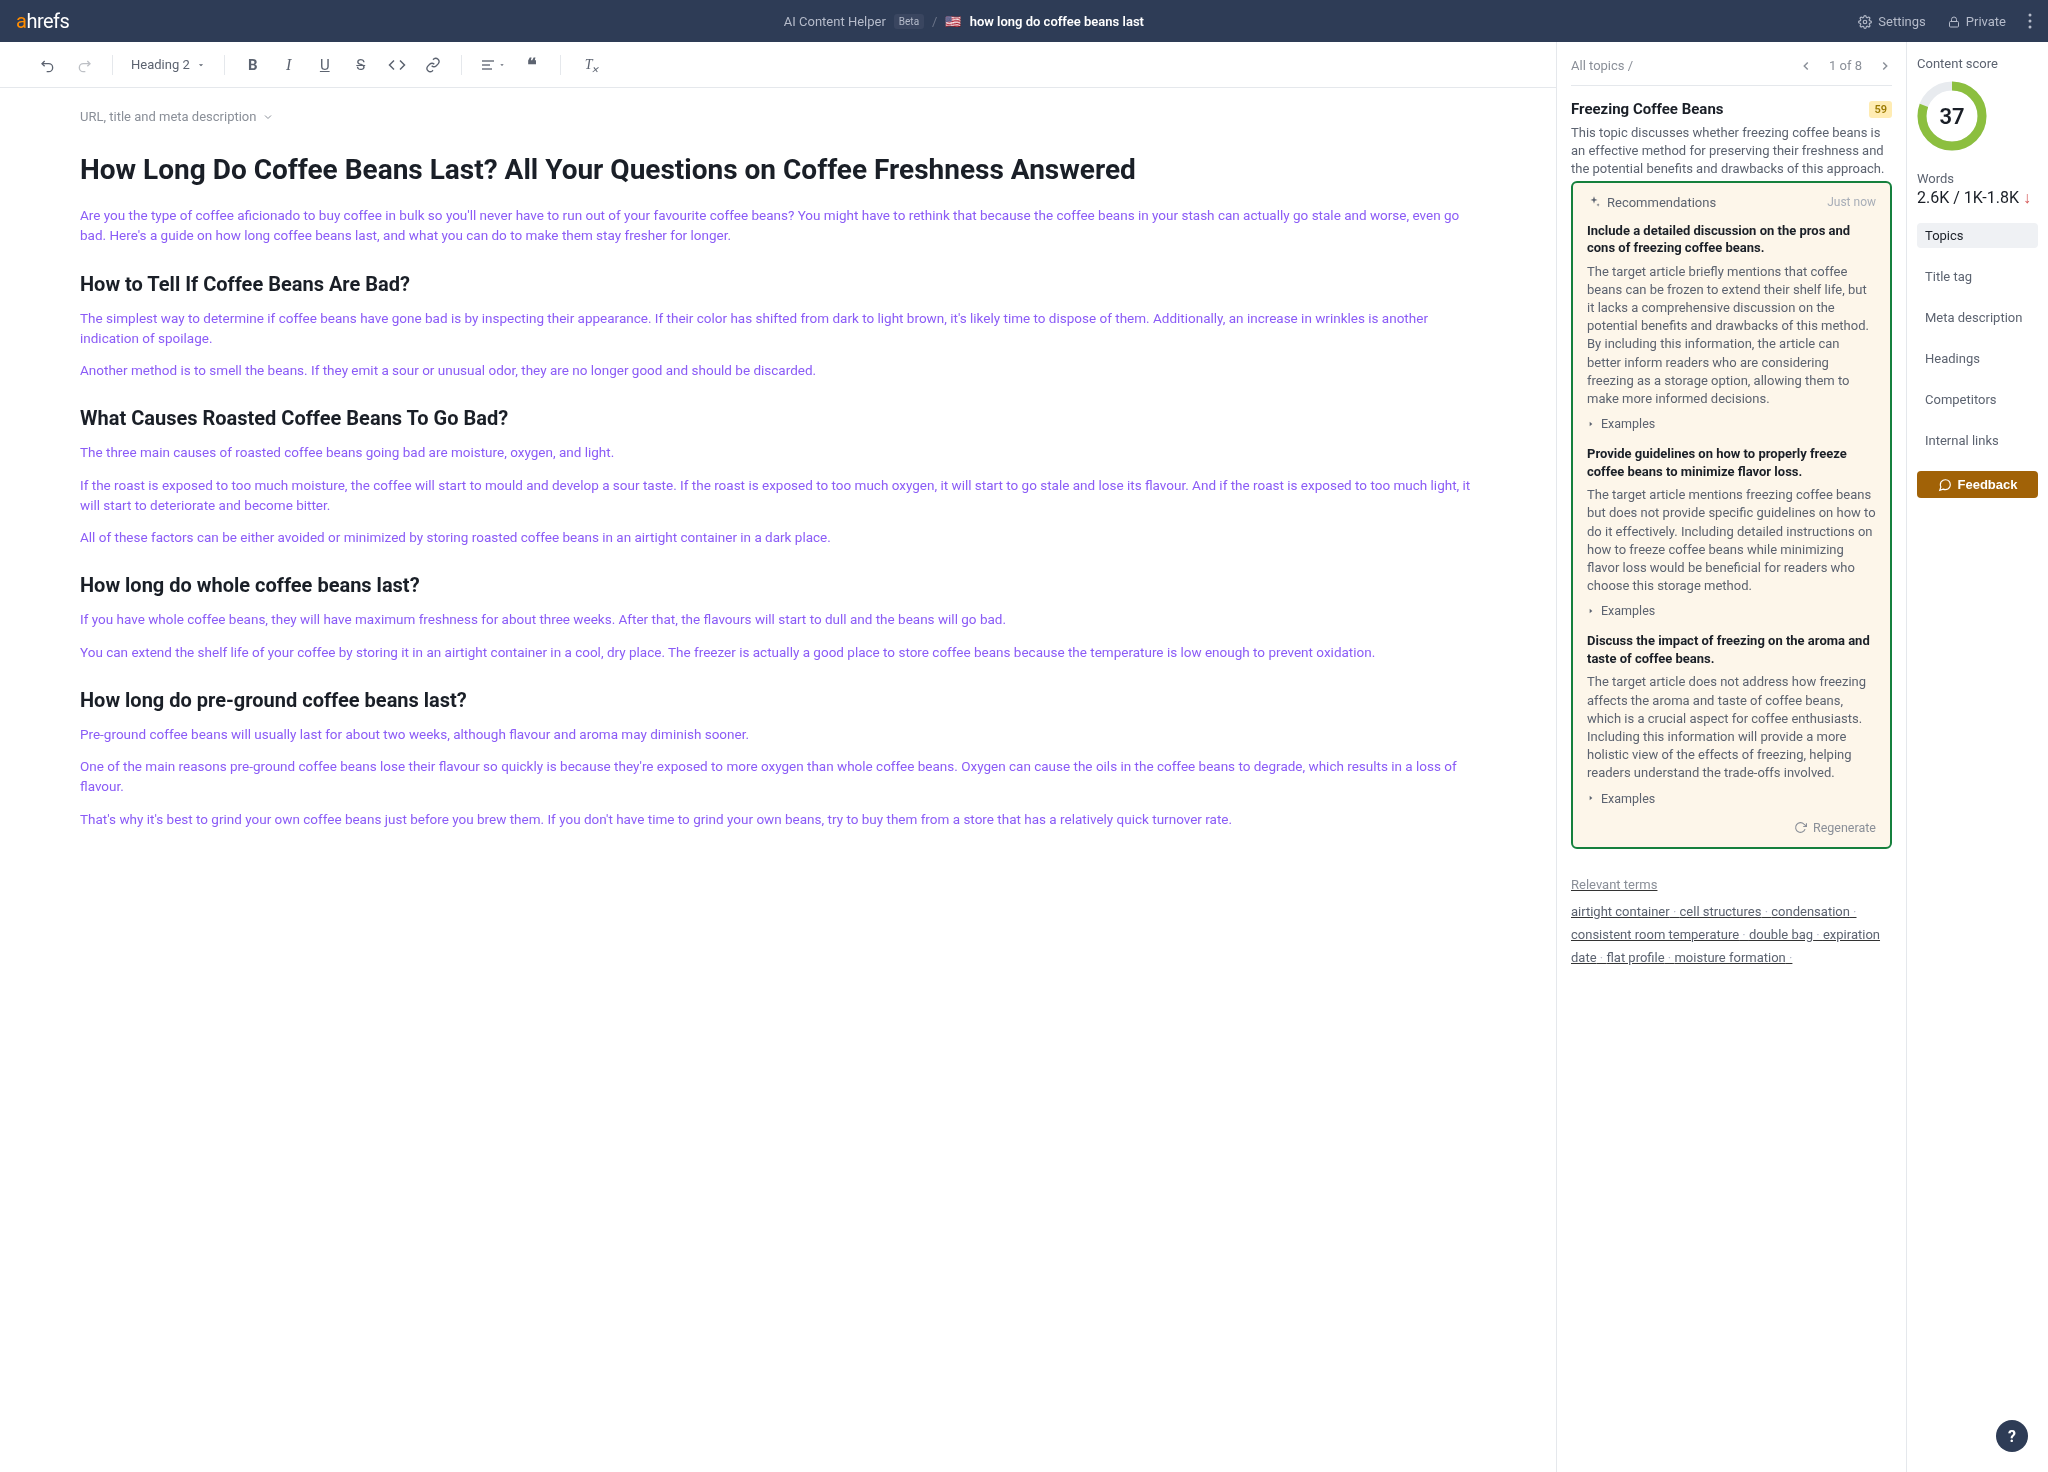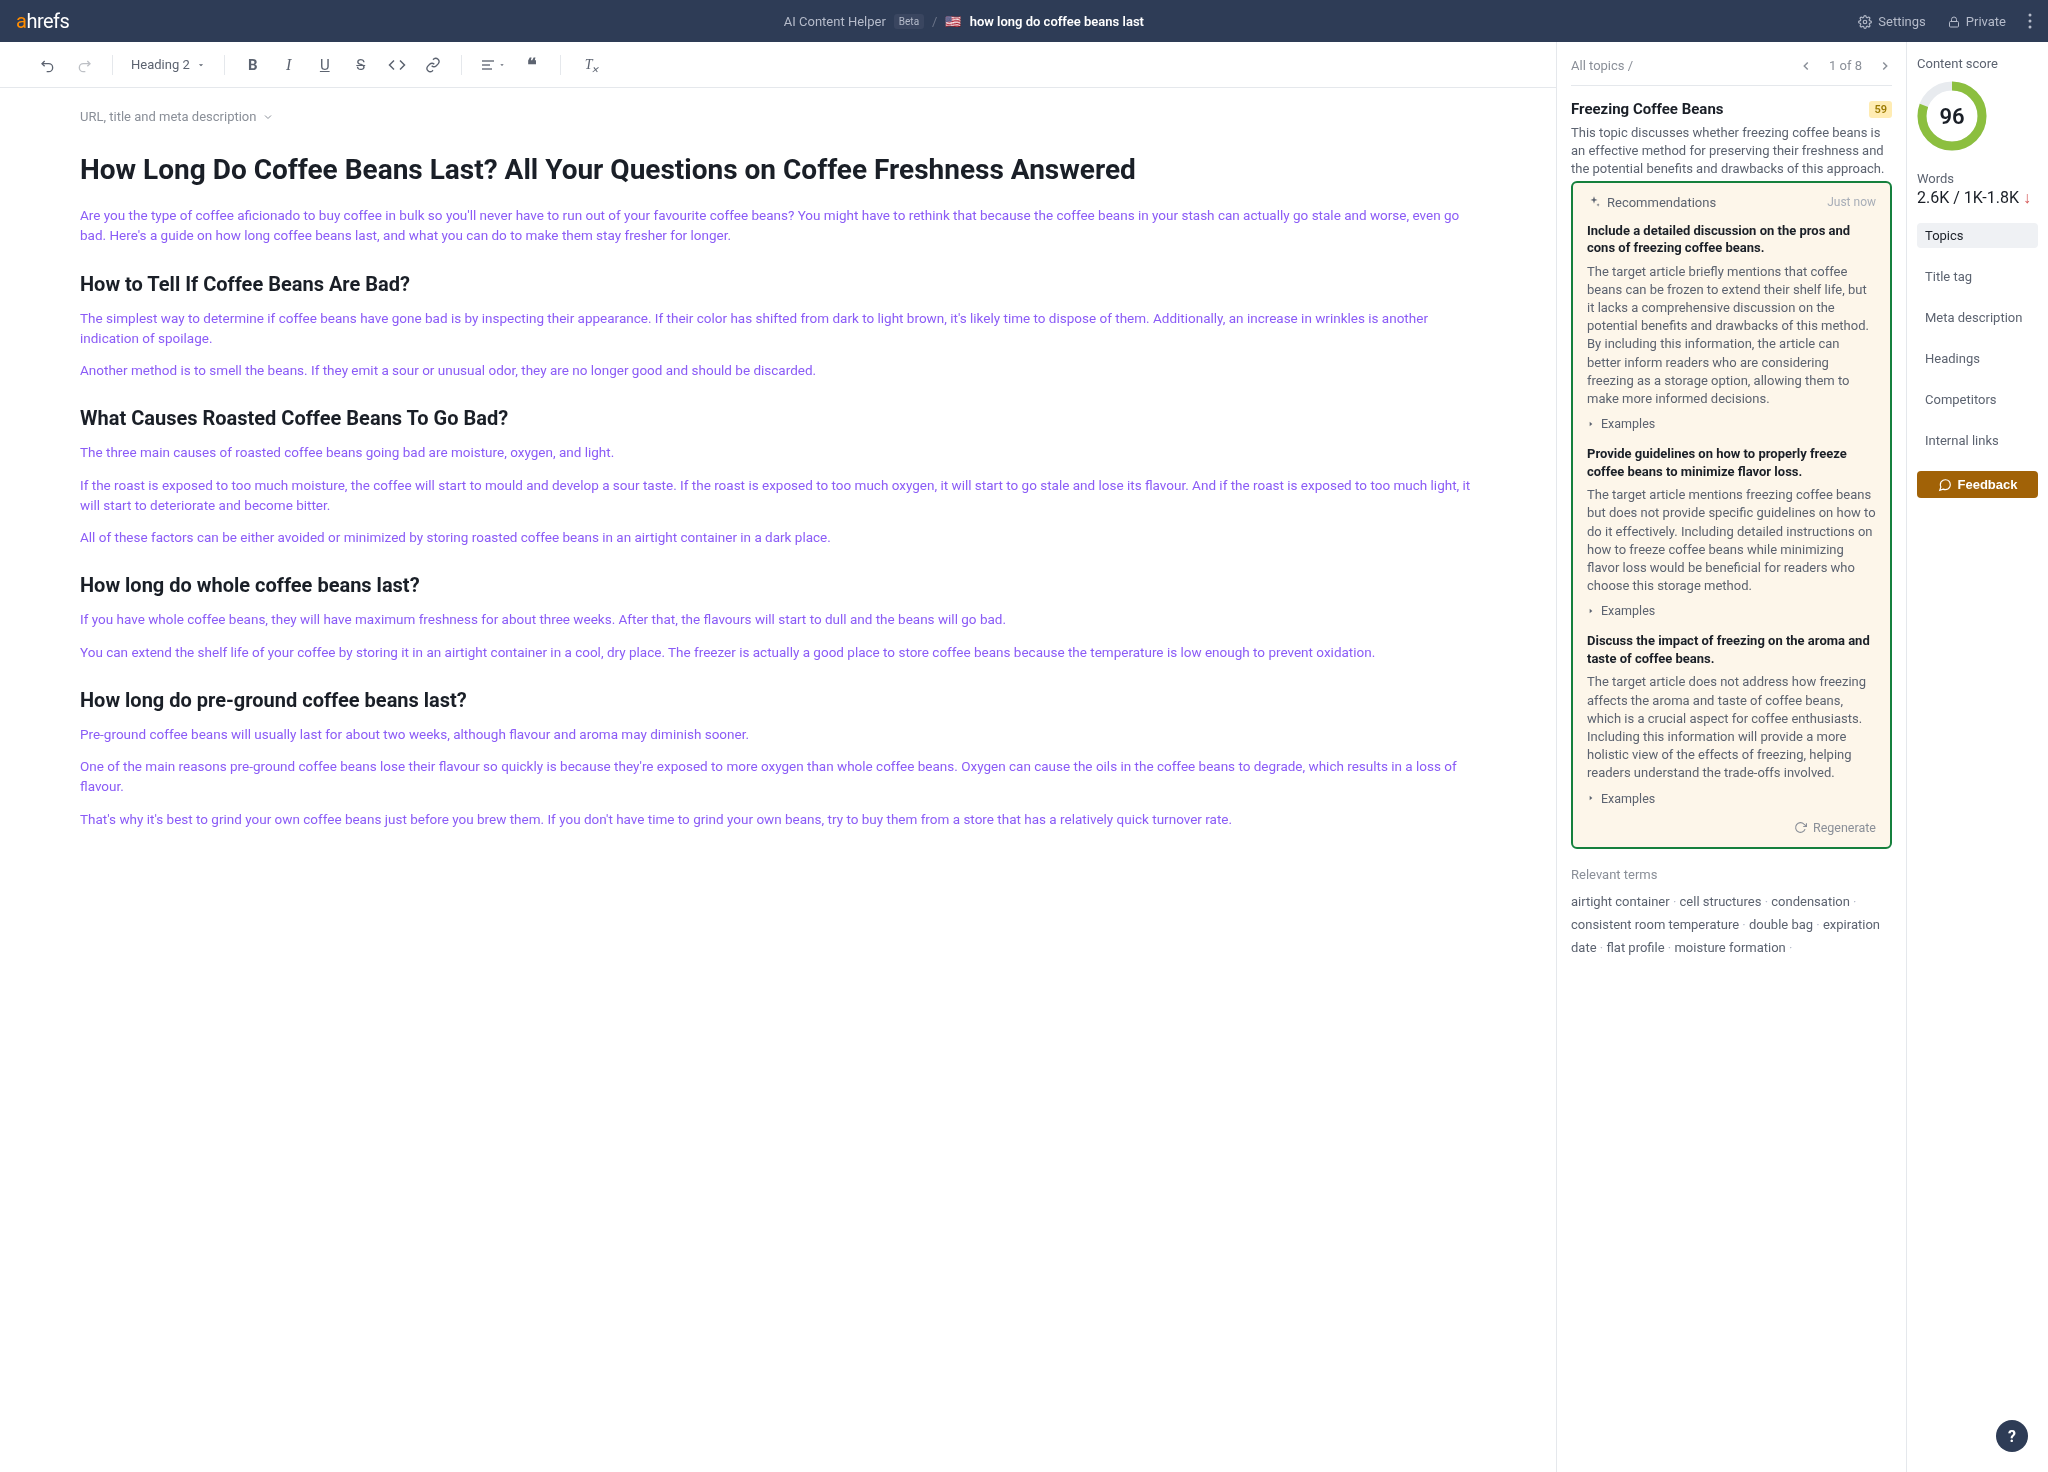--- a/index.html
+++ b/index.html
@@ -235,21 +235,22 @@
       display: flex;
       justify-content: flex-end;
       align-items: center;
       gap: 6px;
       color: #8A8F98;
       font-size: 12.5px;
       cursor: pointer;
       margin-top: 4px;
     }
     .relevant-terms {
-      margin-top: 18px;
+      margin-top: 28px;
+      text-decoration: underline;
     }
     .relevant-terms-label {
       color: #8A8F98;
       margin-bottom: 8px;
     }
     .terms-list {
       color: #5C6370;
       line-height: 1.8;
     }
     .term::after { content: " · "; color: #B5BBCA; }
@@ -564,21 +565,21 @@
     </div>
   </div>
 
   <div class="score-panel">
     <div class="score-label">Content score</div>
     <div class="score-ring">
       <svg width="70" height="70" viewBox="0 0 70 70">
         <circle cx="35" cy="35" r="30" fill="none" stroke="#E8EBEF" stroke-width="9"></circle>
         <circle cx="35" cy="35" r="30" fill="none" stroke="#8CBF3F" stroke-width="9" stroke-dasharray="152 188" stroke-linecap="butt"></circle>
       </svg>
-      <div class="score-value">96</div>
+      <div class="score-value">37</div>
     </div>
     <div class="words-section">
       <div class="words-label">Words</div>
       <div class="words-value">
         <span>2.6K</span><span> / </span><span class="range">1K-1.8K</span> <span class="arrow">↓</span>
       </div>
     </div>
     <div class="nav-list">
       <div class="nav-item active">Topics</div>
       <div class="nav-item">Title tag</div>

